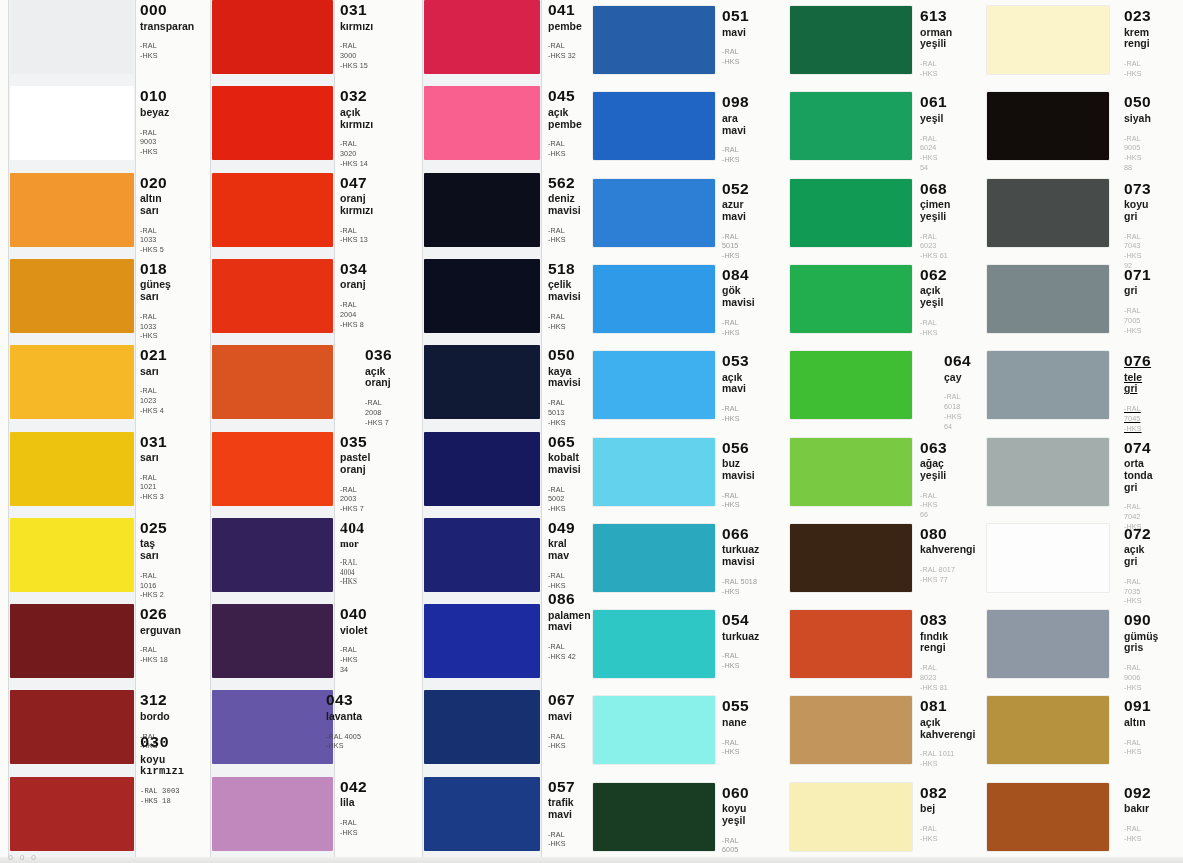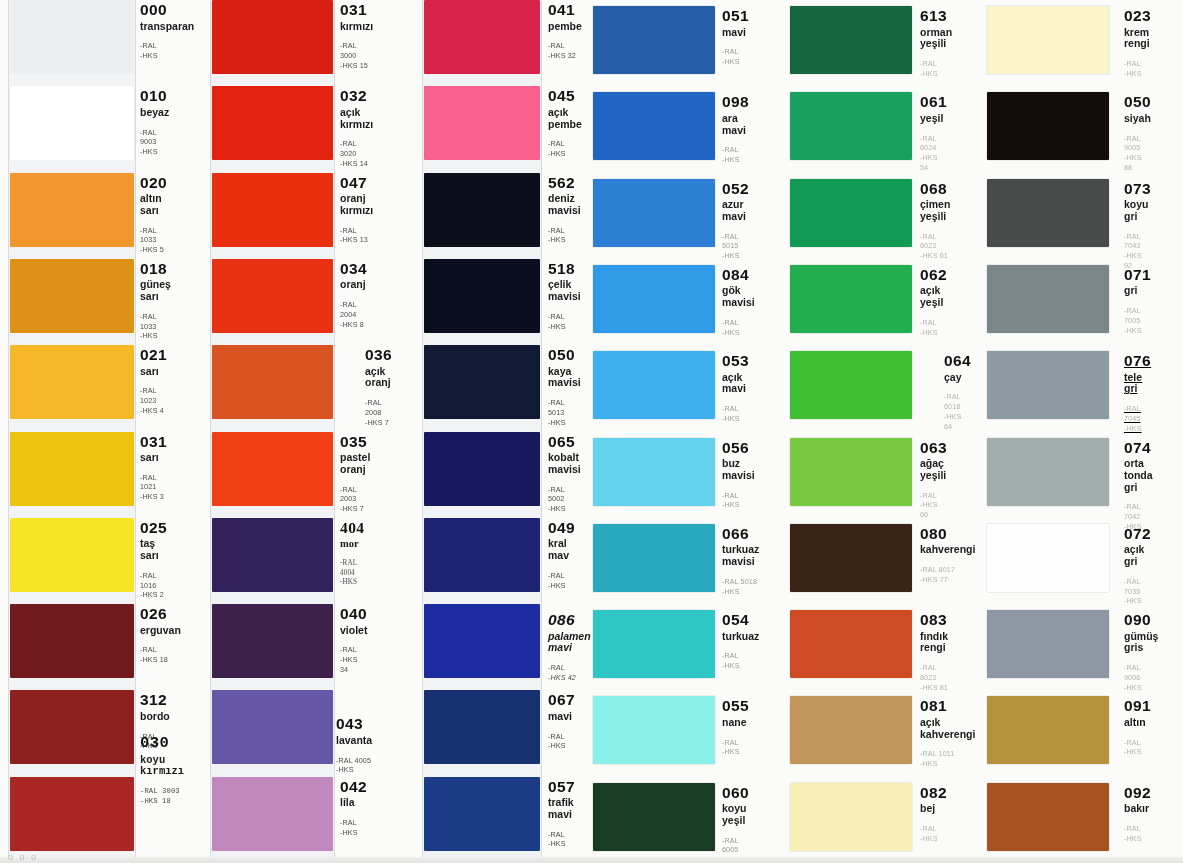--- a/index.html
+++ b/index.html
@@ -207,21 +207,21 @@
 -HKS</div>
       </div>
       <div class="swatch" title="040 violet" style="left: 212px; top: 604.1px; width: 121px; height: 74px; background: rgb(61, 32, 73);"></div>
       <div class="lbl" style="left: 340px; top: 606.1px;">
         <div class="num">040</div>
         <div class="nm">violet</div>
         <div class="codes">-RAL
 -HKS 34</div>
       </div>
       <div class="swatch" title="043 lavanta" style="left: 212px; top: 690.4px; width: 121px; height: 74px; background: rgb(101, 86, 168);"></div>
-      <div class="lbl" style="left: 336px; top: 692.4px; margin-top: 24px;">
+      <div class="lbl" style="left: 326px; top: 692.4px;">
         <div class="num">043</div>
         <div class="nm">lavanta</div>
         <div class="codes">-RAL 4005
 -HKS</div>
       </div>
       <div class="swatch" title="042 lila" style="left: 212px; top: 776.7px; width: 121px; height: 74px; background: rgb(193, 136, 189);"></div>
       <div class="lbl" style="left: 340px; top: 778.7px;">
         <div class="num">042</div>
         <div class="nm">lila</div>
         <div class="codes">-RAL
@@ -273,21 +273,21 @@
 -HKS</div>
       </div>
       <div class="swatch" title="049 kral mav" style="left: 424px; top: 517.8px; width: 116px; height: 74px; background: rgb(29, 34, 114);"></div>
       <div class="lbl" style="left: 548px; top: 519.8px;">
         <div class="num">049</div>
         <div class="nm">kral mav</div>
         <div class="codes">-RAL
 -HKS</div>
       </div>
       <div class="swatch" title="086 palamen mavi" style="left: 424px; top: 604.1px; width: 116px; height: 74px; background: rgb(29, 43, 160);"></div>
-      <div class="lbl" style="left: 548px; top: 612px; font-style: italic;">
+      <div class="lbl" style="left: 548px; top: 591px;">
         <div class="num">086</div>
         <div class="nm">palamen mavi</div>
         <div class="codes">-RAL
 -HKS 42</div>
       </div>
       <div class="swatch" title="067 mavi" style="left: 424px; top: 690.4px; width: 116px; height: 74px; background: rgb(23, 48, 111);"></div>
       <div class="lbl" style="left: 548px; top: 692.4px;">
         <div class="num">067</div>
         <div class="nm">mavi</div>
         <div class="codes">-RAL

